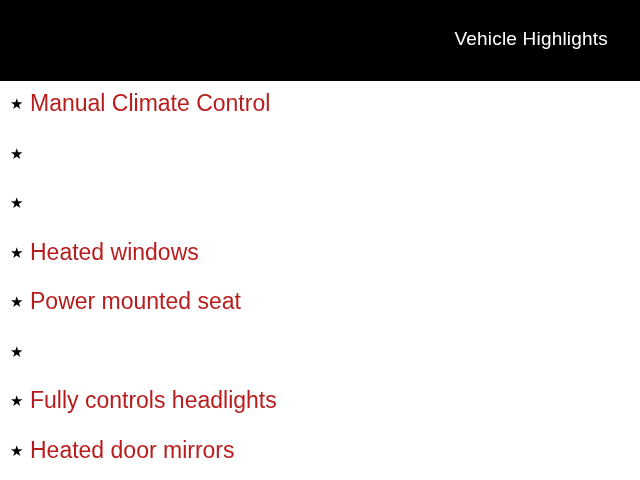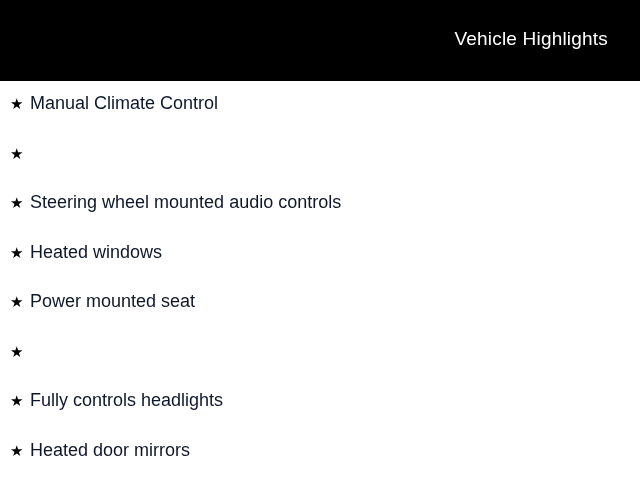--- a/index.html
+++ b/index.html
@@ -57,22 +57,22 @@
   }
   .bullet-star {
     width: 20px;
     flex: 0 0 20px;
     color: #000000;
     font-size: 15px;
     line-height: 45px;
     text-align: left;
   }
   .highlight-label {
-    color: #0f172a;
-    font-size: 18px;
+    color: #b91c1c;
+    font-size: 23px;
     line-height: 45px;
     white-space: nowrap;
   }
 </style>
 </head>
 <body>
 
 <div class="page">
 
   <div class="header-bar">
@@ -85,21 +85,20 @@
       <span class="bullet-star">★</span>
       <span class="highlight-label">Manual Climate Control</span>
     </li>
 
     <li class="highlight-item">
       <span class="bullet-star">★</span>
     </li>
 
     <li class="highlight-item">
       <span class="bullet-star">★</span>
-      <span class="highlight-label">Steering wheel mounted audio controls</span>
     </li>
 
     <li class="highlight-item">
       <span class="bullet-star">★</span>
       <span class="highlight-label">Heated windows</span>
     </li>
 
     <li class="highlight-item">
       <span class="bullet-star">★</span>
       <span class="highlight-label">Power mounted seat</span>

